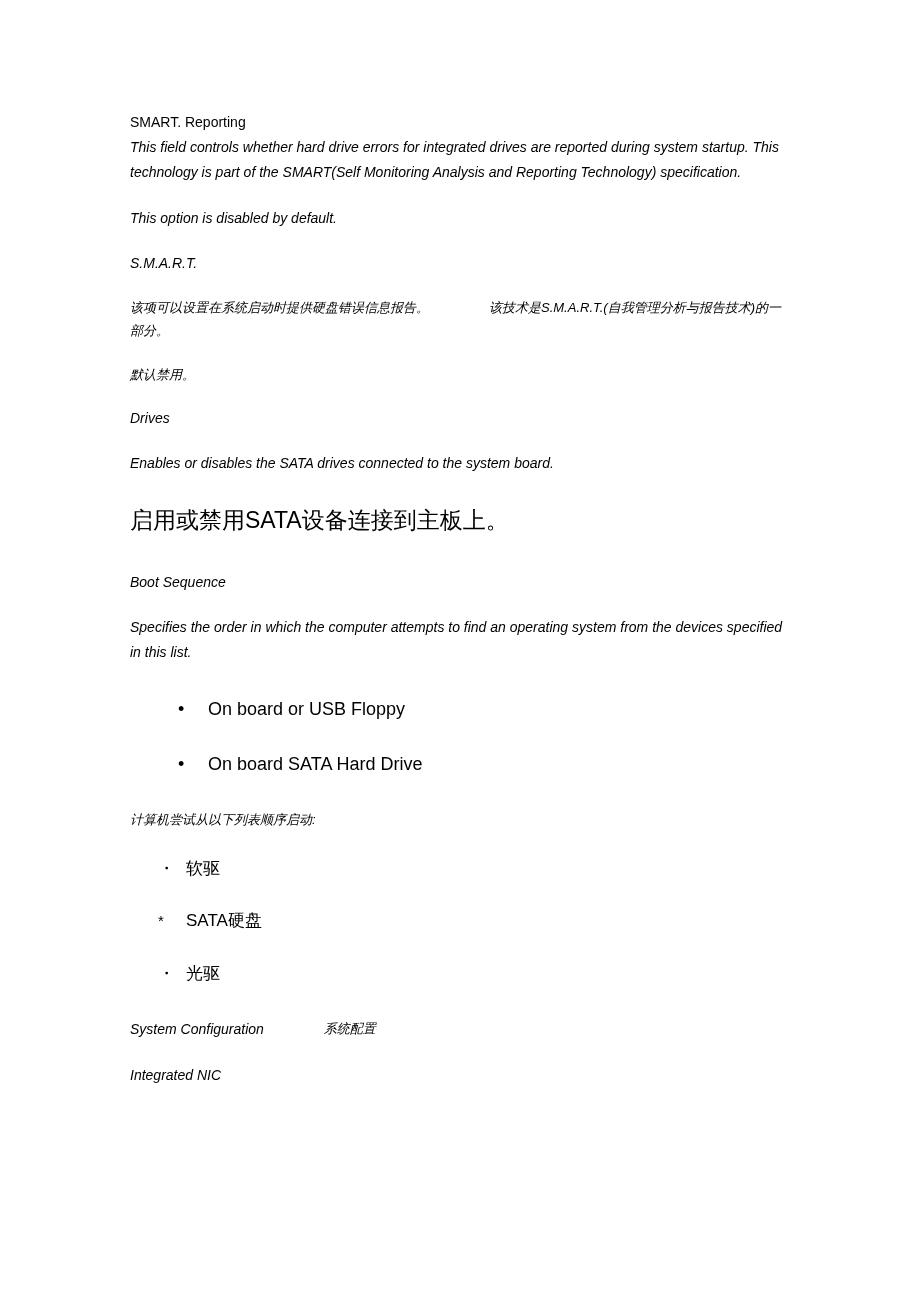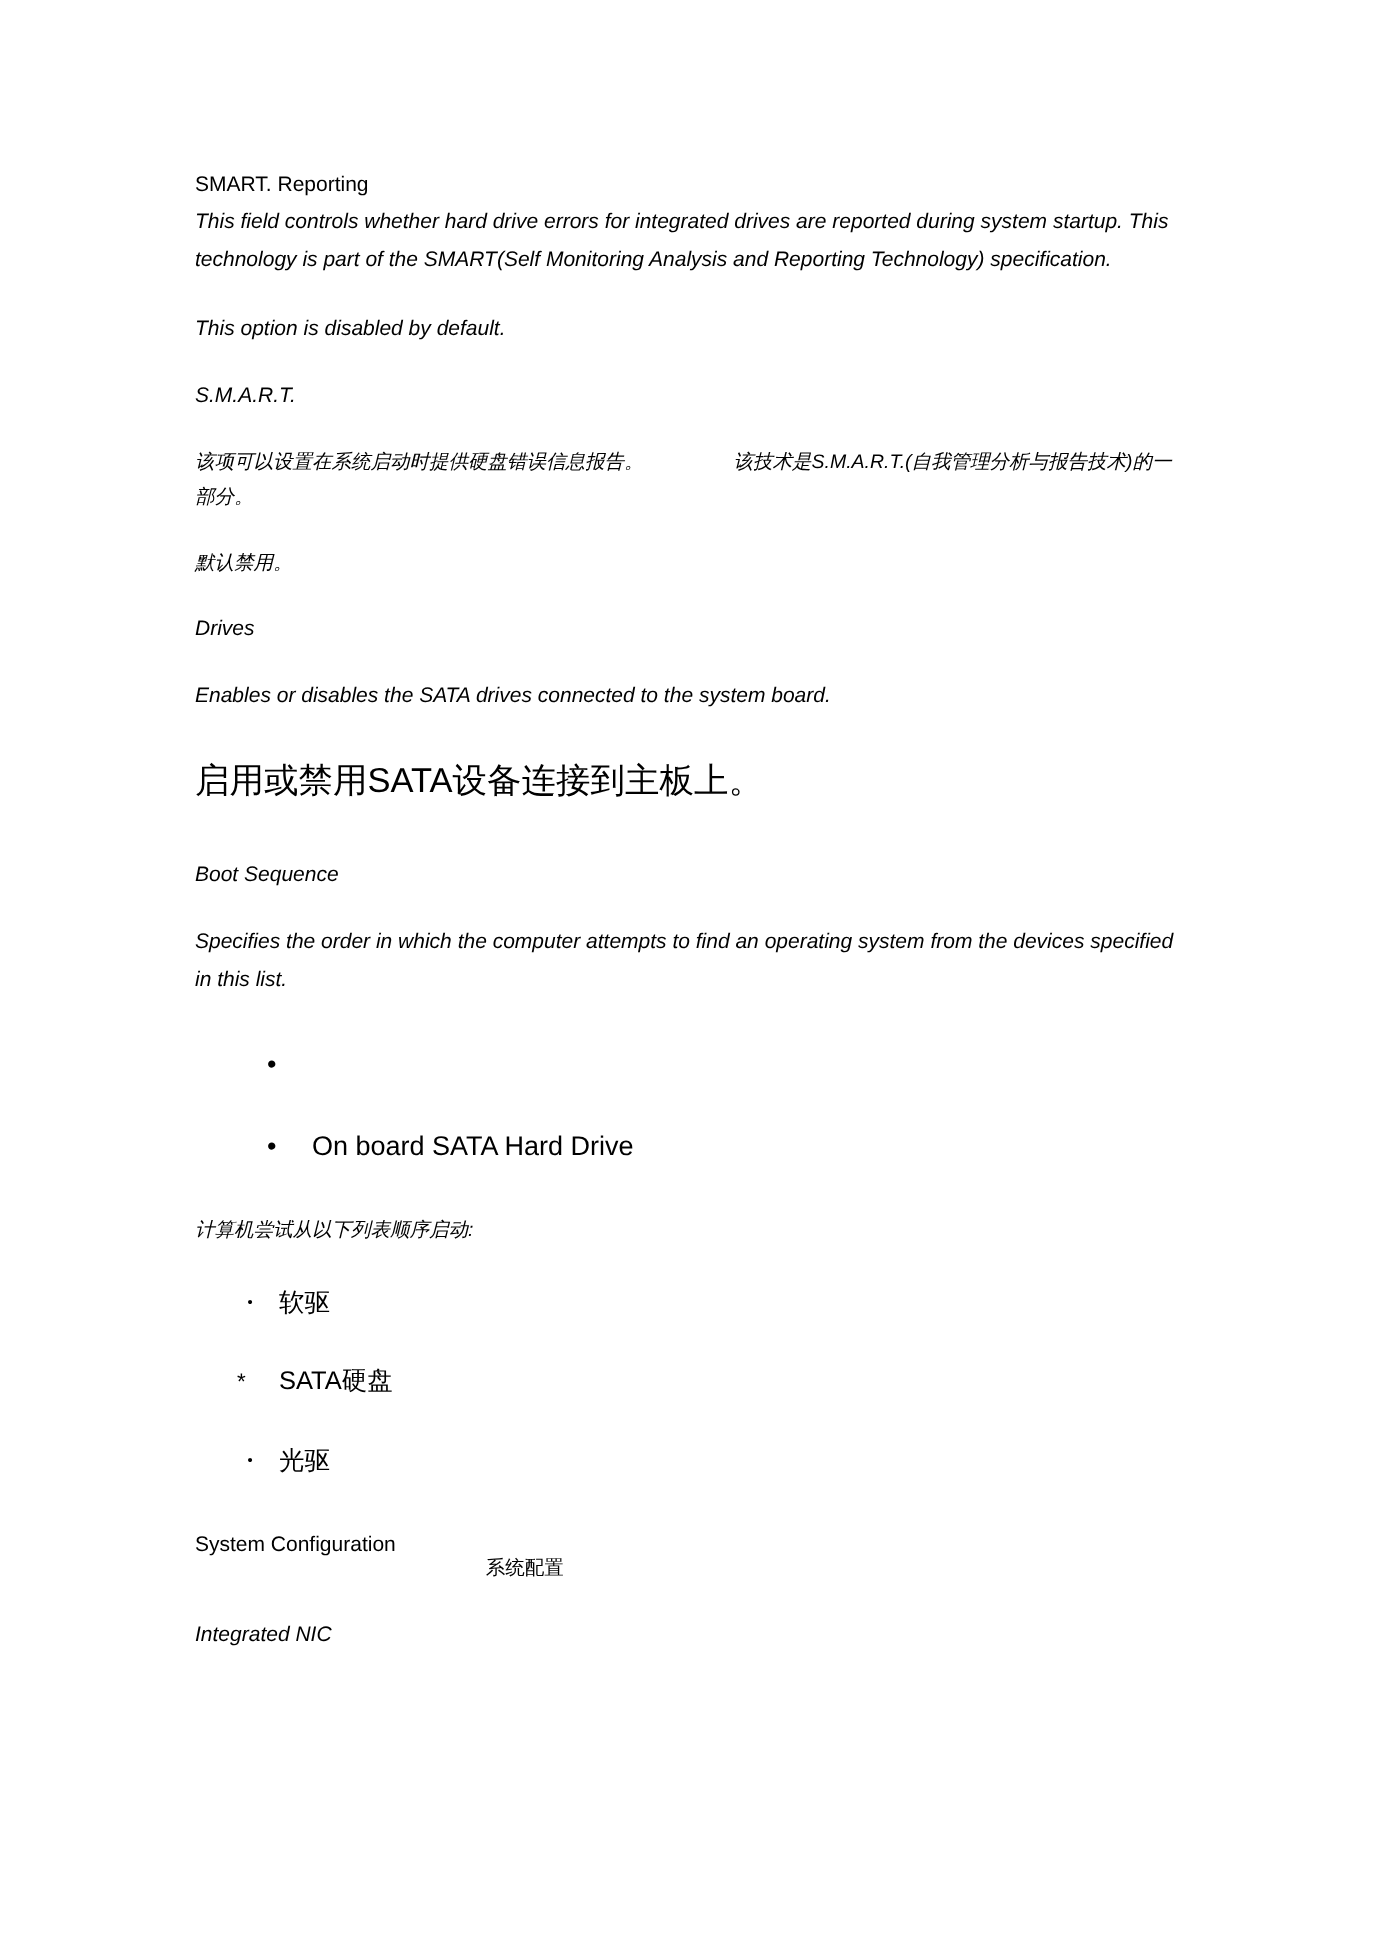--- a/index.html
+++ b/index.html
@@ -17,21 +17,20 @@
       line-height: 1.8;
     }
     .section-title {
     }
     .para {
       margin-bottom: 20px;
       font-style: italic;
     }
     .cn-text {
       font-size: 13px;
-      margin-top: 16px;
     }
     .large-cn {
       font-size: 23px;
       margin-top: 24px;
       margin-bottom: 28px;
     }
     .list-container {
       padding-left: 48px;
       margin-top: 28px;
       margin-bottom: 28px;
@@ -70,20 +69,21 @@
     .cn-list-item .star {
       width: 28px;
       flex-shrink: 0;
       font-size: 15px;
     }
     .inline-pair {
       display: flex;
       gap: 60px;
       margin-top: 28px;
       margin-bottom: 20px;
+      font-style: italic;
     }
     .spacer-gap {
       display: inline-block;
       width: 60px;
     }
   </style>
 </head>
 <body>
 
 <div class="section-title">SMART. Reporting</div>
@@ -106,20 +106,21 @@
 
 <div class="large-cn">启用或禁用SATA设备连接到主板上。</div>
 
 <div class="para">Boot Sequence</div>
 
 <div class="para">Specifies the order in which the computer attempts to find an operating system from the devices specified in this list.</div>
 
 <div class="list-container">
   <div class="list-item">
     <span class="bullet">•</span>
+    <span>On board or USB Floppy</span>
   </div>
   <div class="list-item">
     <span class="bullet">•</span>
     <span>On board SATA Hard Drive</span>
   </div>
 </div>
 
 <div class="para cn-text">计算机尝试从以下列表顺序启动:</div>
 
 <div class="cn-list">

